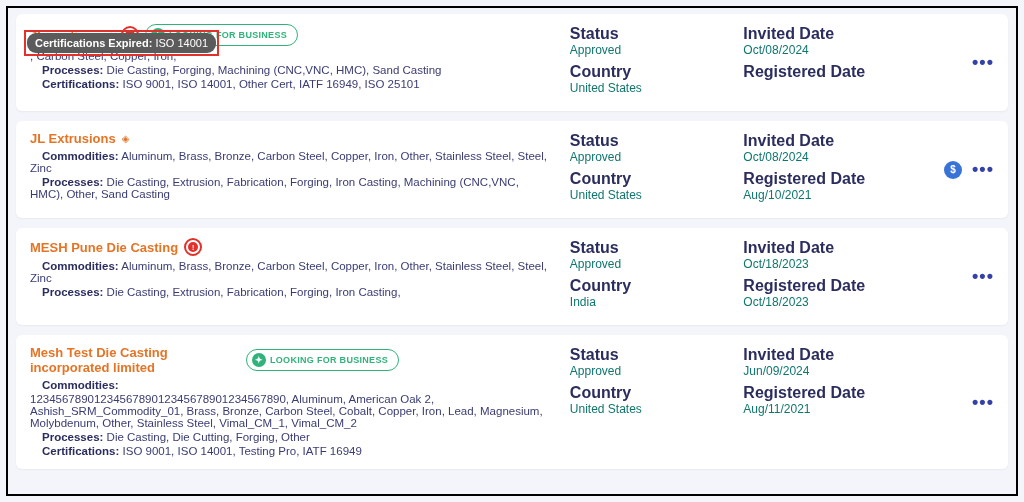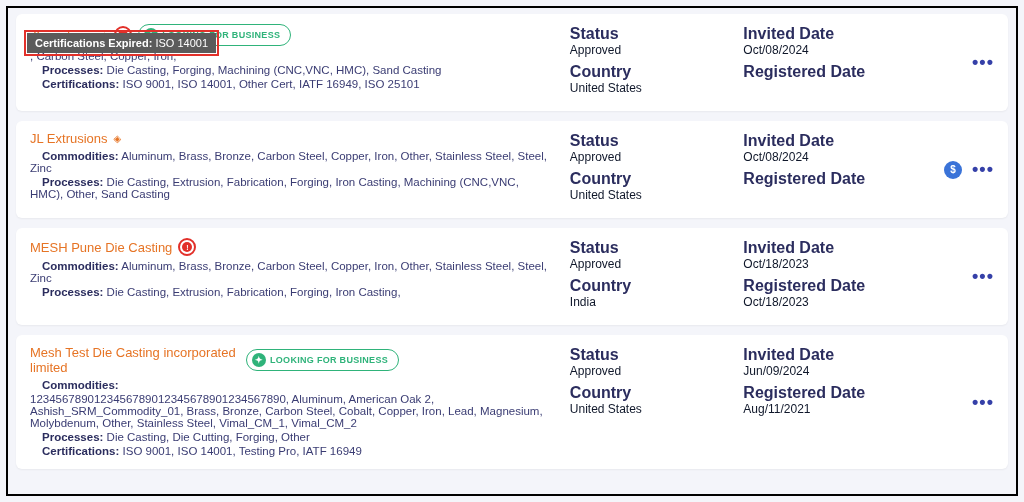--- a/index.html
+++ b/index.html
@@ -32,21 +32,21 @@
     flex: 0 0 8%;
     display: flex;
     align-items: center;
     justify-content: flex-end;
     gap: 10px;
   }
 
   .title-row { display: flex; align-items: center; gap: 6px; margin-bottom: 4px; flex-wrap: wrap;}
   .company-name {
     color: #e67425;
-    font-weight: 400;
+    font-weight: 700;
     font-size: 13px;
     cursor: pointer;
   }
   .shield-icon {
     color: #e67425;
     font-size: 10px;
   }
   .alert-icon {
     display: inline-flex;
     align-items: center;
@@ -84,21 +84,21 @@
     color: #fff;
     display: inline-flex;
     align-items: center; justify-content: center;
     font-size: 9px;
   }
 
   .line { font-size: 11.5px; color: #3a3c73; margin: 2px 0; }
   .line b { font-weight: 700; color: #2b2d5e; padding-left: 12px; }
 
   .meta-label { font-weight: 700; font-size: 16px; color: #2b2d5e; margin-top: 1px; }
-  .meta-val { font-size: 12px; color: #0f172a; margin-bottom: 6px; }
+  .meta-val { font-size: 12px; color: #0f766e; margin-bottom: 6px; }
 
   .more-icon {
     color: #3540a8;
     font-size: 18px;
     font-weight: 700;
     letter-spacing: 1px;
     cursor: pointer;
     user-select: none;
   }
   .dollar-icon {
@@ -121,21 +121,21 @@
   .tooltip-outline {
     border: 2px solid #e2302a;
     padding: 1px;
     display: inline-block;
   }
   .tooltip-inner {
     background: #5b5b5b;
     color: #fff;
     font-size: 11px;
     padding: 4px 8px;
-    border-radius: 0;
+    border-radius: 9px;
     white-space: nowrap;
   }
   .tooltip-inner b { font-weight: 700; }
 </style>
 </head>
 <body>
 
 <div class="container">
 
   <div class="card">
@@ -195,20 +195,21 @@
       <div class="meta-sub">
         <div class="meta-label">Status</div>
         <div class="meta-val">Approved</div>
         <div class="meta-label">Country</div>
         <div class="meta-val">United States</div>
       </div>
       <div class="meta-sub">
         <div class="meta-label">Invited Date</div>
         <div class="meta-val">Oct/08/2024</div>
         <div class="meta-label">Registered Date</div>
+        <div class="meta-val">Aug/10/2021</div>
       </div>
     </div>
     <div class="col-actions">
       <span class="dollar-icon">$</span>
       <span class="more-icon">•••</span>
     </div>
   </div>
 
   <div class="card">
     <div class="col-main">

